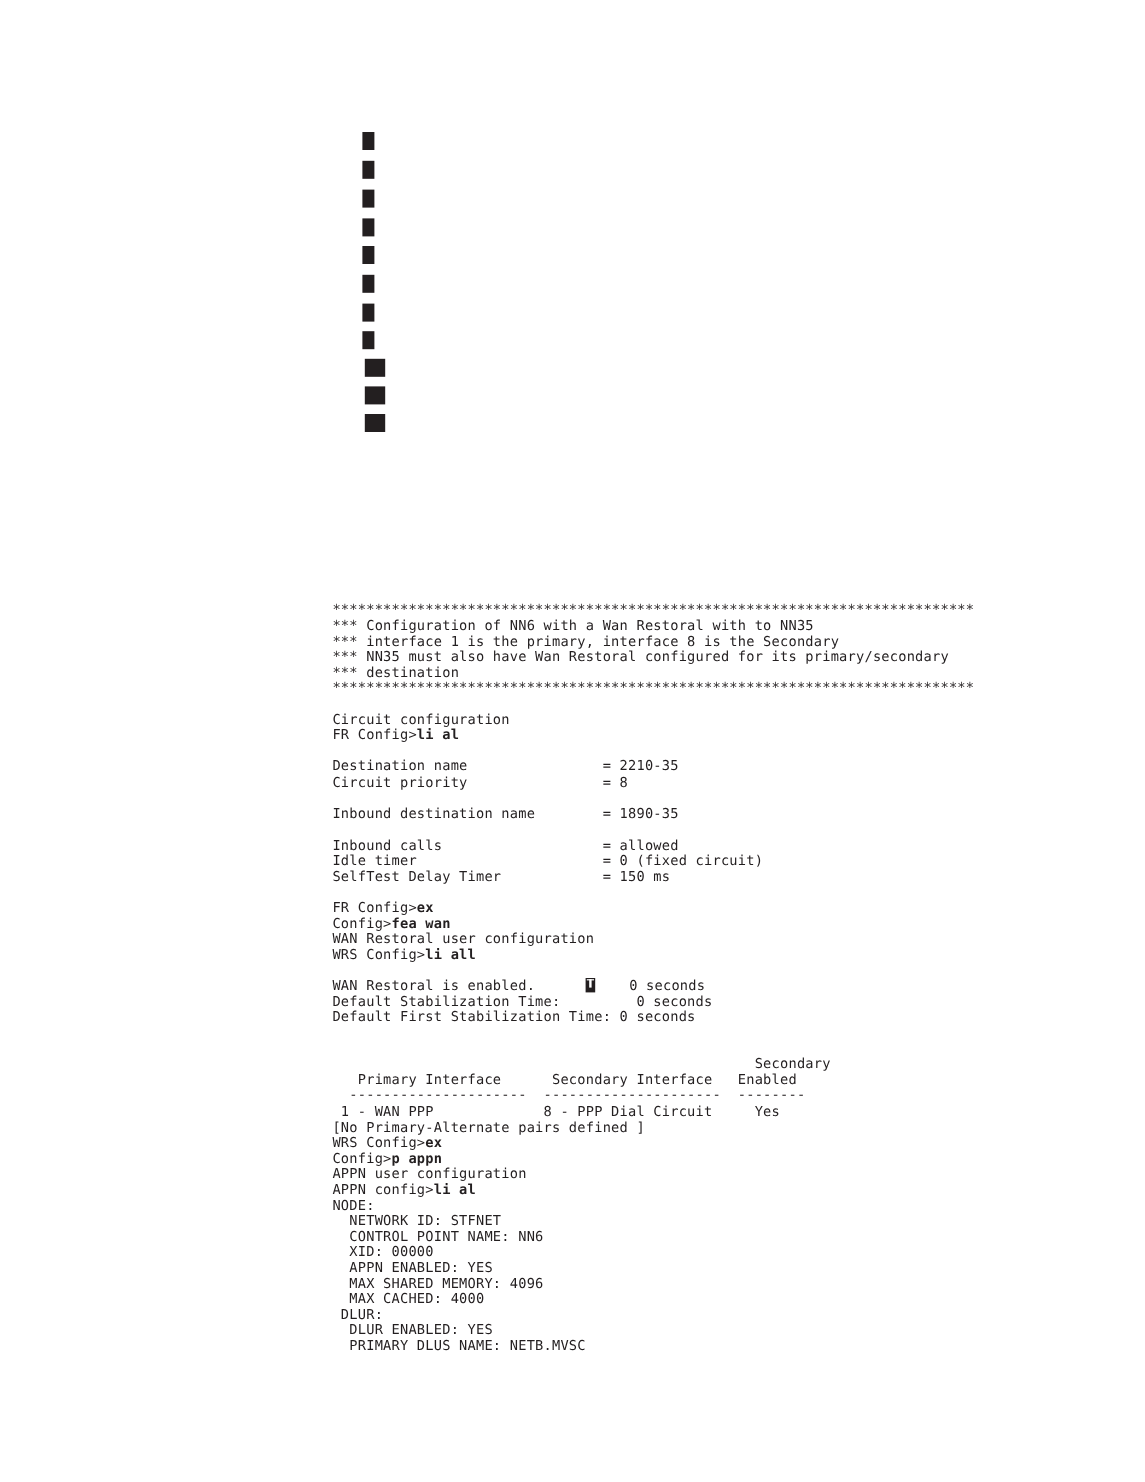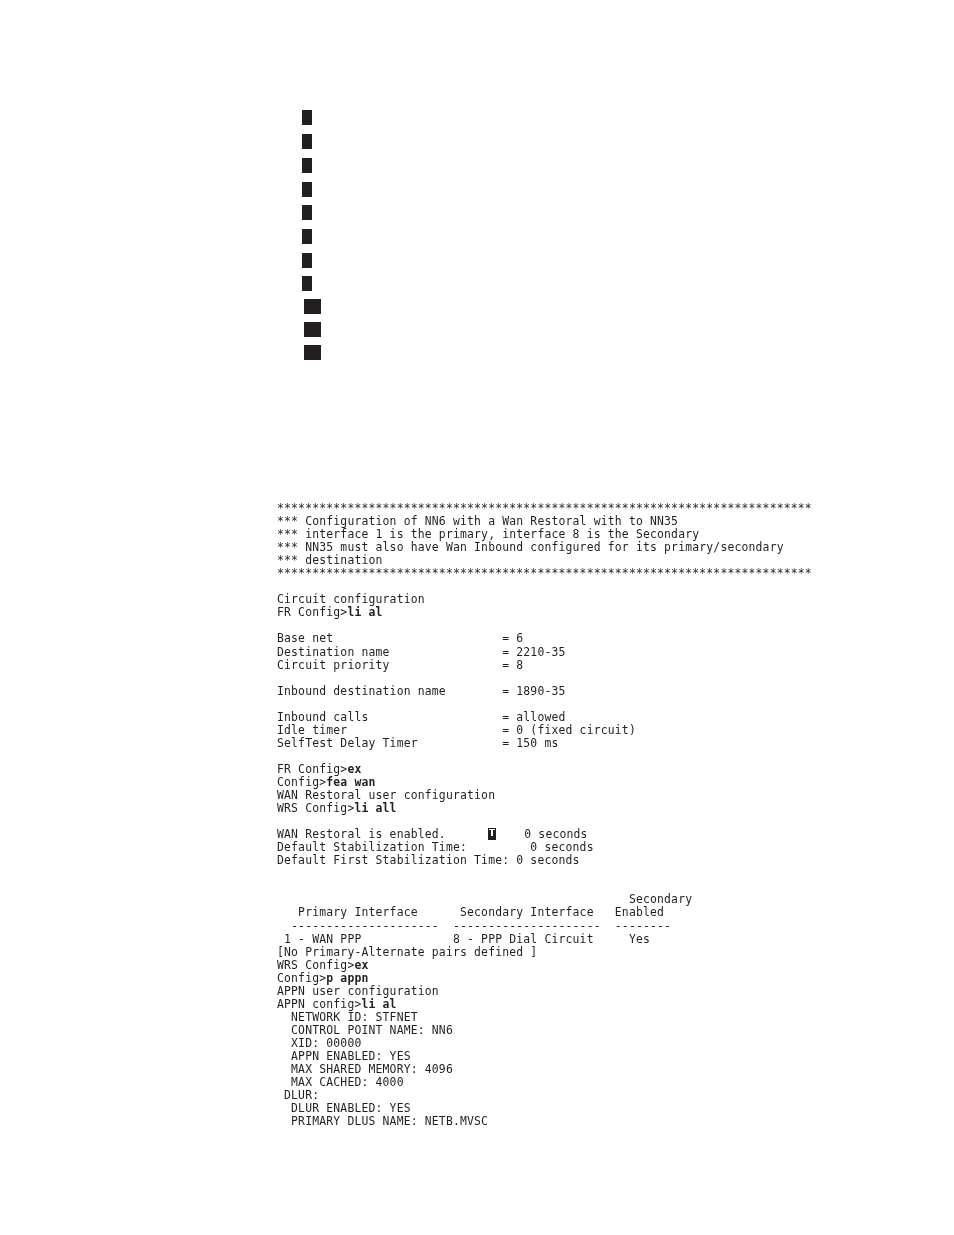--- a/index.html
+++ b/index.html
@@ -95,28 +95,27 @@
     <div class="marker-block" style="left: 302px; top: 276px; width: 10px; height: 15px;"></div>
     <div class="marker-block" style="left: 304px; top: 299px; width: 17px; height: 15px;"></div>
     <div class="marker-block" style="left: 304px; top: 322px; width: 17px; height: 15px;"></div>
     <div class="marker-block" style="left: 304px; top: 345px; width: 17px; height: 15px;"></div>
   </div>
 
 <div id="terminal-listing">
     <div class="term-line">****************************************************************************</div>
     <div class="term-line">*** Configuration of NN6 with a Wan Restoral with to NN35</div>
     <div class="term-line">*** interface 1 is the primary, interface 8 is the Secondary</div>
-    <div class="term-line">*** NN35 must also have Wan Inbound configured for its primary/secondary</div>
+    <div class="term-line">*** NN35 must also have Wan Restoral configured for its primary/secondary</div>
     <div class="term-line">*** destination</div>
     <div class="term-line">****************************************************************************</div>
     <div class="term-line blank">&nbsp;</div>
     <div class="term-line">Circuit configuration</div>
     <div class="term-line"><span>FR Config&gt;</span><span class="cmd">li al</span></div>
     <div class="term-line blank">&nbsp;</div>
-    <div class="term-line">Base net                        = 6</div>
     <div class="term-line">Destination name                = 2210-35</div>
     <div class="term-line">Circuit priority                = 8</div>
     <div class="term-line blank">&nbsp;</div>
     <div class="term-line">Inbound destination name        = 1890-35</div>
     <div class="term-line blank">&nbsp;</div>
     <div class="term-line">Inbound calls                   = allowed</div>
     <div class="term-line">Idle timer                      = 0 (fixed circuit)</div>
     <div class="term-line">SelfTest Delay Timer            = 150 ms</div>
     <div class="term-line blank">&nbsp;</div>
     <div class="term-line"><span>FR Config&gt;</span><span class="cmd">ex</span></div>
@@ -131,20 +130,21 @@
     <div class="term-line blank">&nbsp;</div>
     <div class="term-line">                                                  Secondary</div>
     <div class="term-line">   Primary Interface      Secondary Interface   Enabled</div>
     <div class="term-line">  ---------------------  ---------------------  --------</div>
     <div class="term-line"> 1 - WAN PPP             8 - PPP Dial Circuit     Yes</div>
     <div class="term-line">[No Primary-Alternate pairs defined ]</div>
     <div class="term-line"><span>WRS Config&gt;</span><span class="cmd">ex</span></div>
     <div class="term-line"><span>Config&gt;</span><span class="cmd">p appn</span></div>
     <div class="term-line">APPN user configuration</div>
     <div class="term-line"><span>APPN config&gt;</span><span class="cmd">li al</span></div>
+    <div class="term-line">NODE:</div>
     <div class="term-line">  NETWORK ID: STFNET</div>
     <div class="term-line">  CONTROL POINT NAME: NN6</div>
     <div class="term-line">  XID: 00000</div>
     <div class="term-line">  APPN ENABLED: YES</div>
     <div class="term-line">  MAX SHARED MEMORY: 4096</div>
     <div class="term-line">  MAX CACHED: 4000</div>
     <div class="term-line"> DLUR:</div>
     <div class="term-line">  DLUR ENABLED: YES</div>
     <div class="term-line">  PRIMARY DLUS NAME: NETB.MVSC</div>
   </div>

